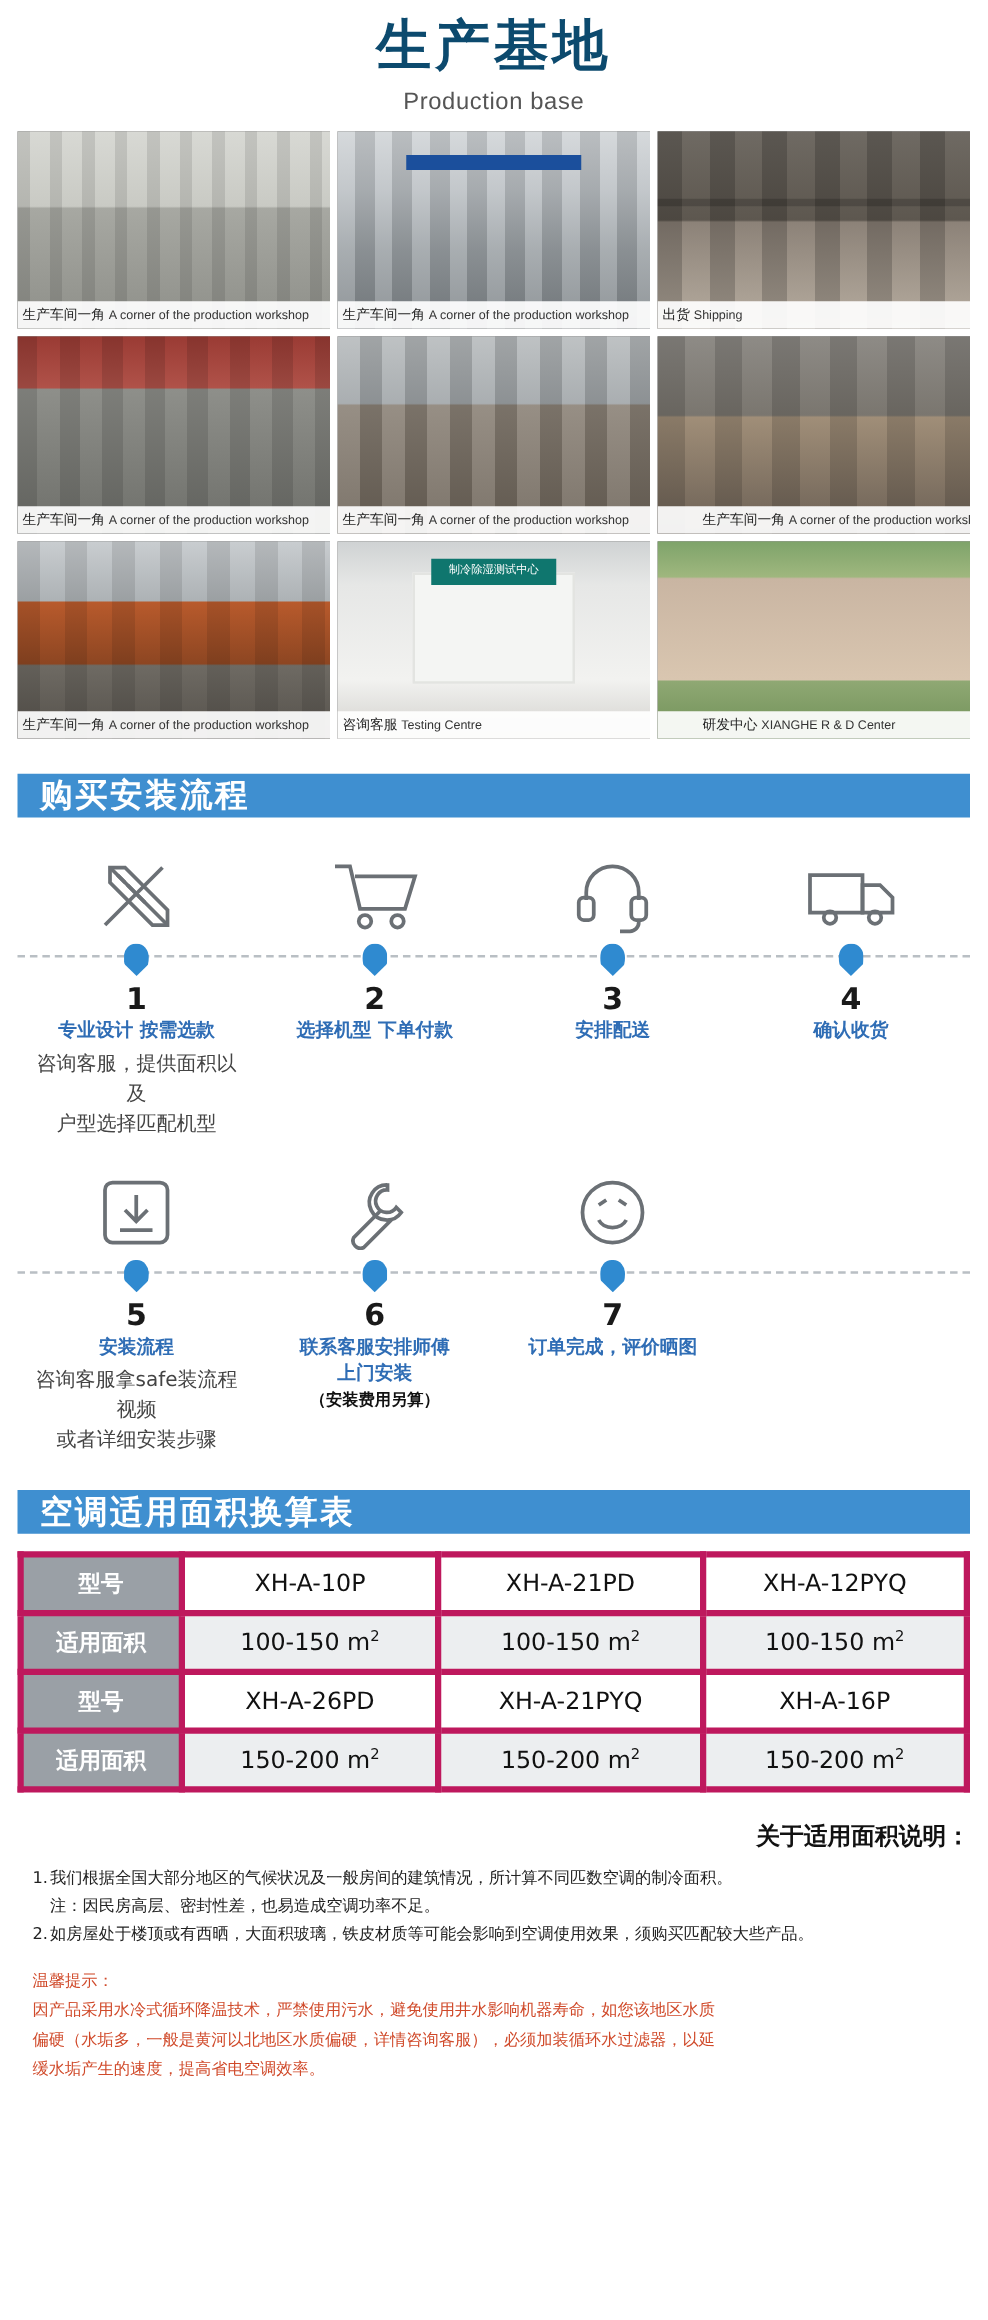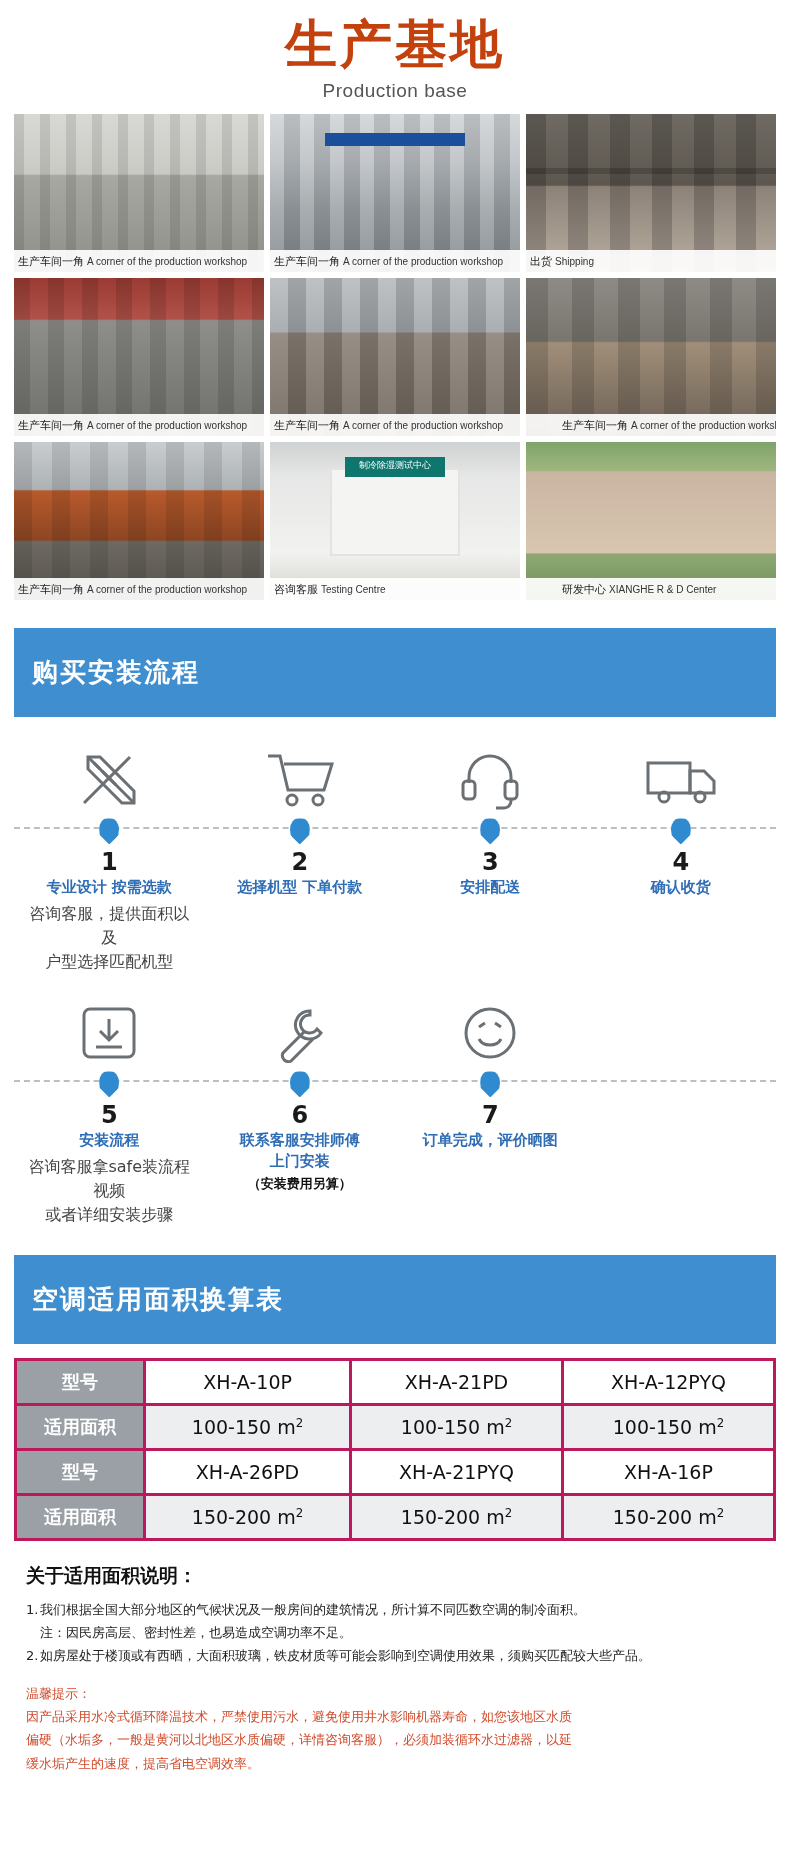--- a/index.html
+++ b/index.html
@@ -10,26 +10,26 @@
   }
   body { width: 790px; }
   .page { width: 790px; position: relative; }
 
   
   .prod-title {
     text-align: center;
     padding-top: 14px;
   }
   .prod-title .cn {
-    font-size: 52px;
+    font-size: 44px;
     font-weight: bold;
-    color: #c2410c;
+    color: #0c4a6e;
     letter-spacing: 3px;
     line-height: 1.2;
-    font-family: Liberation Serif, serif;
+    font-family: Liberation Mono, monospace;
   }
   .prod-title .en {
     font-size: 19px;
     color: #555;
     margin-top: 4px;
     letter-spacing: 0.5px;
   }
 
   .grid {
     margin: 12px 14px 0 14px;
@@ -117,21 +117,21 @@
   }
 
   
   .bar {
     margin: 28px 14px 0 14px;
     background: #3f8fd0;
     color: #fff;
     font-size: 26px;
     font-weight: bold;
     letter-spacing: 2px;
-    padding: 27px 18px;
+    padding: 0 18px;
     font-family: "DejaVu Sans", "Liberation Sans", sans-serif;
   }
   .flow { margin: 0 14px; padding-top: 26px; position: relative; }
   .flow-row { display: flex; }
   .flow-row.r1 > .step { width: 25%; }
   .flow-row.r2 > .step { width: 25%; }
   .step { text-align: center; position: relative; }
   .step .icon-box {
     height: 74px;
     display: flex; align-items: center; justify-content: center;
@@ -169,39 +169,40 @@
   .flow-row.r2 { margin-top: 22px; }
 
   
   .table-wrap { margin: 0 14px; padding-top: 14px; }
   table.area {
     width: 100%;
     border-collapse: collapse;
     font-family: "DejaVu Sans", "Liberation Sans", sans-serif;
   }
   table.area td {
-    border: 3px solid #be185d;
+    border: 5px solid #be185d;
     text-align: center;
     padding: 9px 4px;
     font-size: 19px;
     color: #111;
   }
   table.area td.head {
     background: #9aa0a6;
     color: #ffffff;
     font-weight: bold;
     width: 17%;
     font-size: 18px;
   }
   table.area td.sub { background: #eceef0; }
 
   .note-title {
     margin: 22px 14px 0 26px;
     font-size: 19px; font-weight: bold; color: #111;
     font-family: "DejaVu Sans", "Liberation Sans", sans-serif;
+    text-align: right;
   }
   .note-list {
     margin: 10px 18px 0 26px;
     font-size: 13px; color: #222; line-height: 1.75;
     font-family: "DejaVu Sans", "Liberation Sans", sans-serif;
   }
   .note-list .li { display: flex; }
   .note-list .li .idx { width: 14px; flex: none; }
   .note-list .sub-note { margin-left: 14px; }
   .warm {

